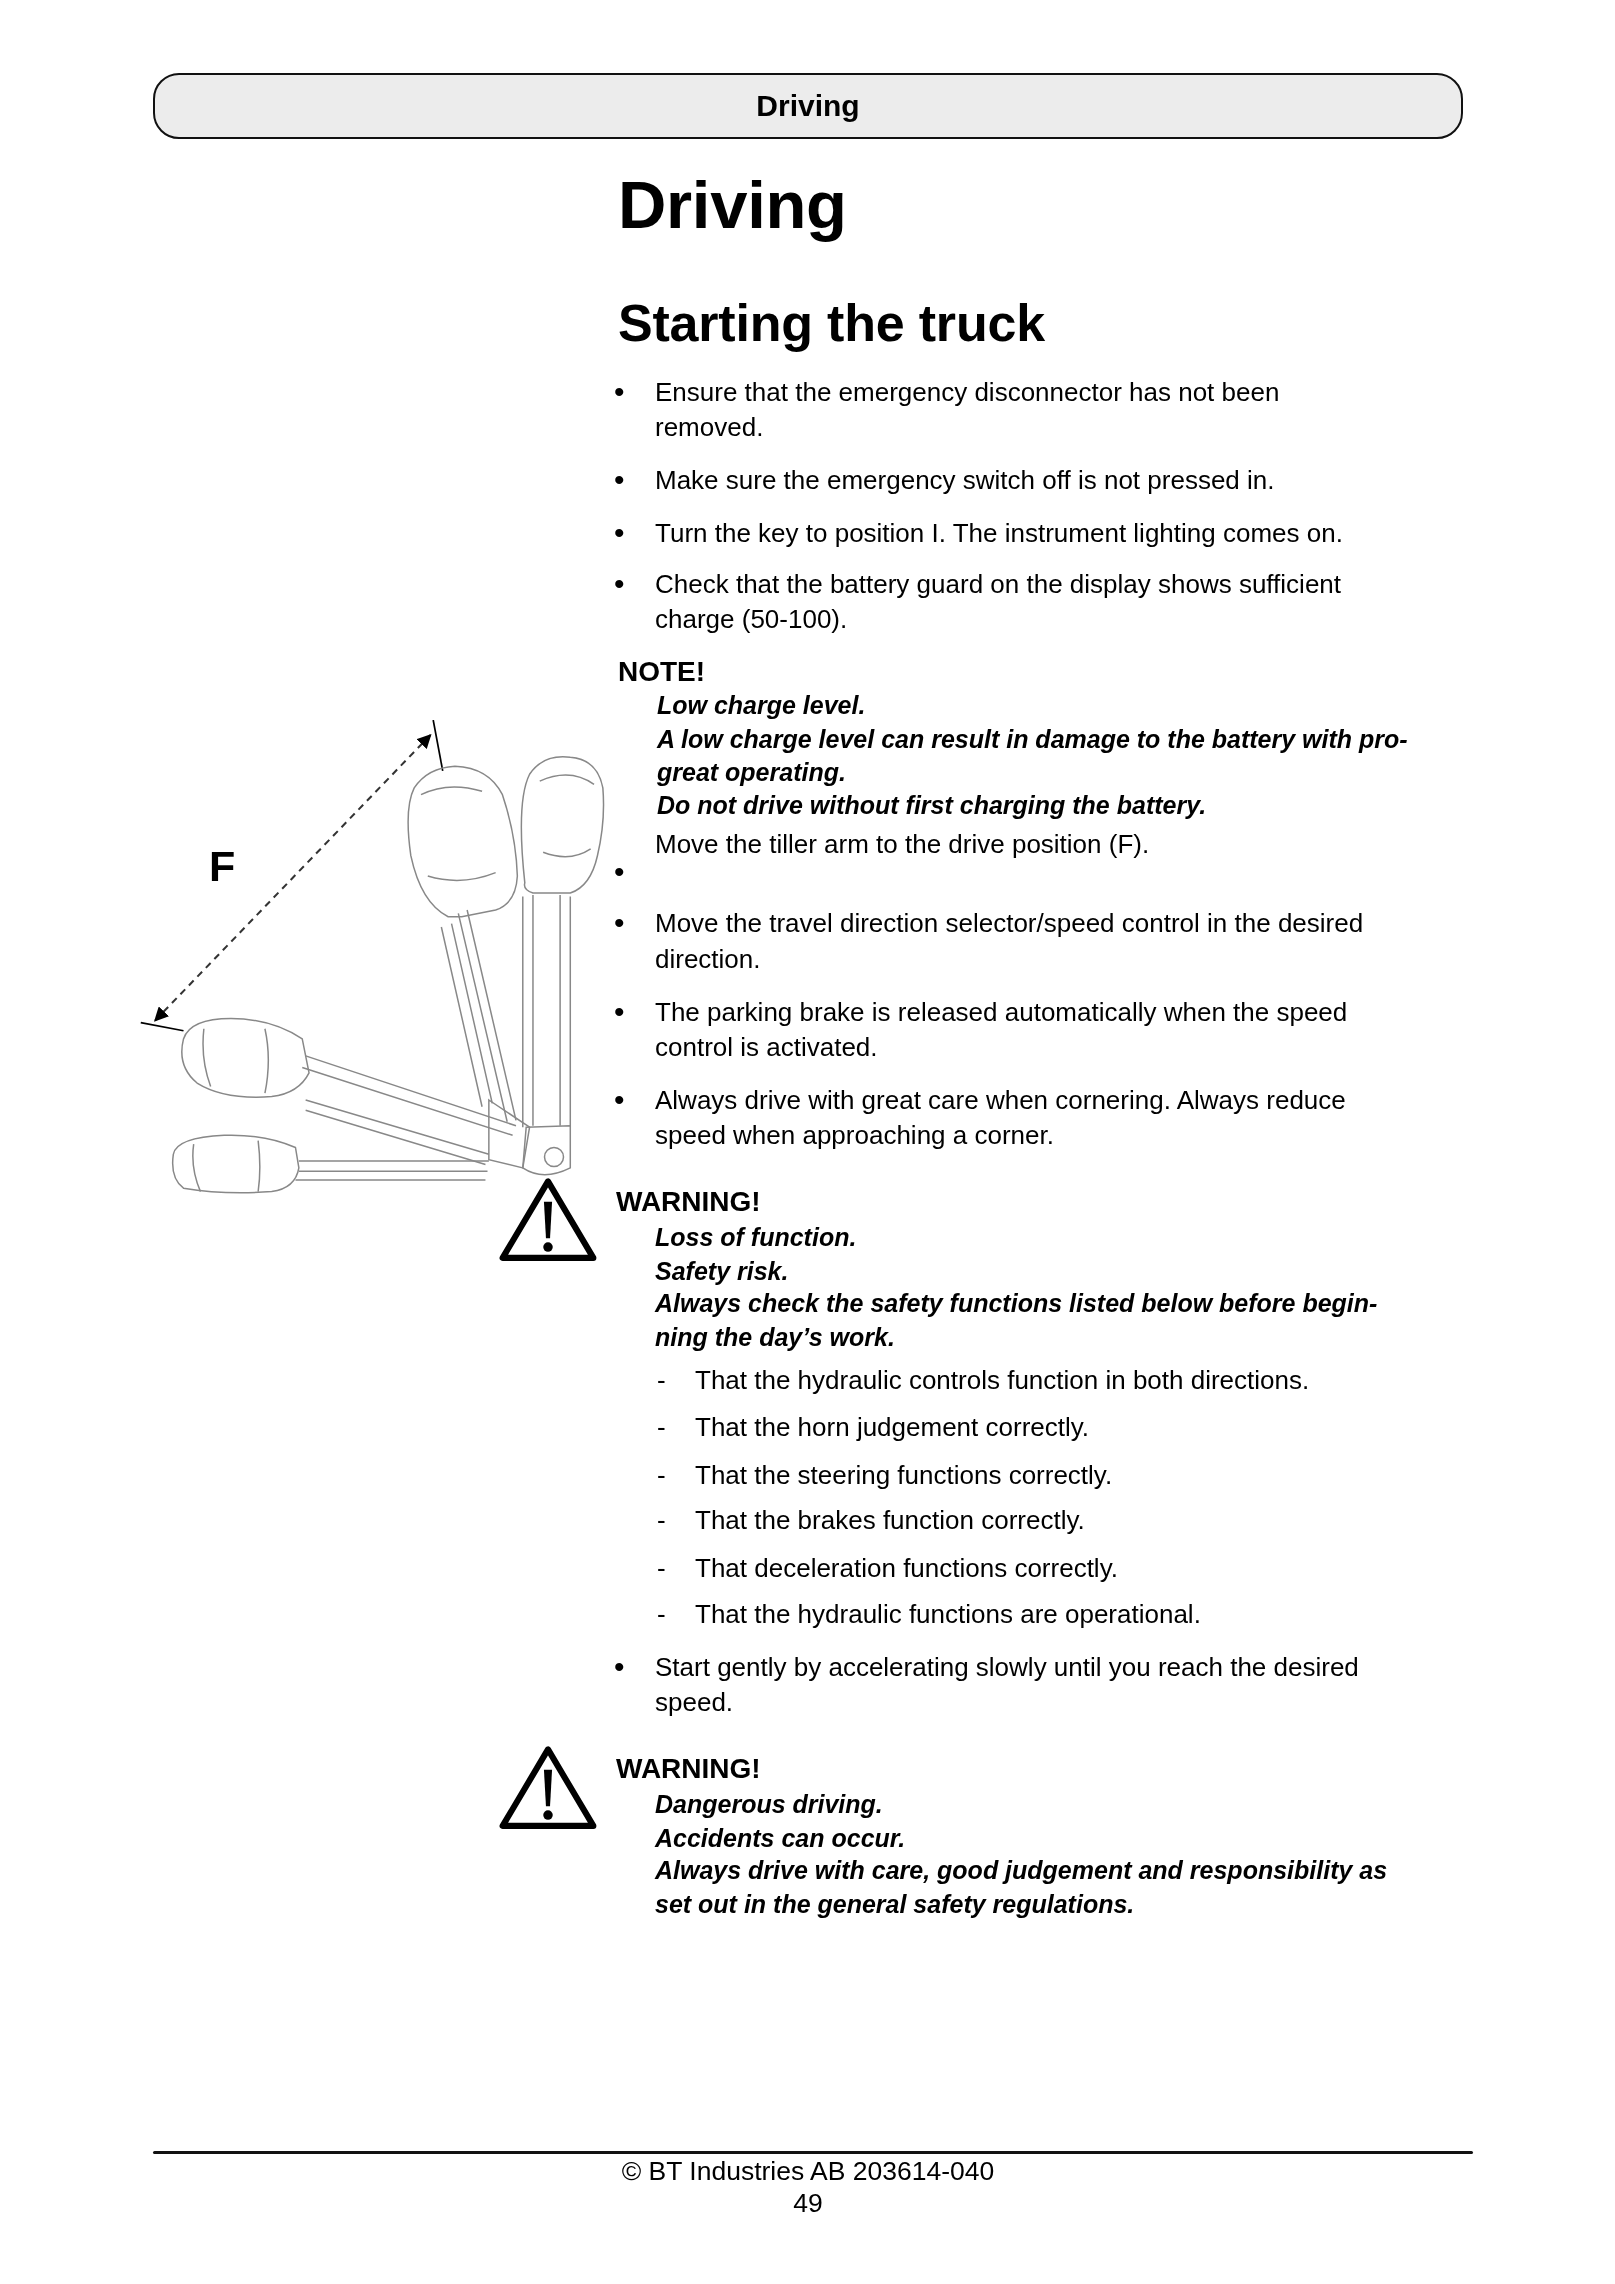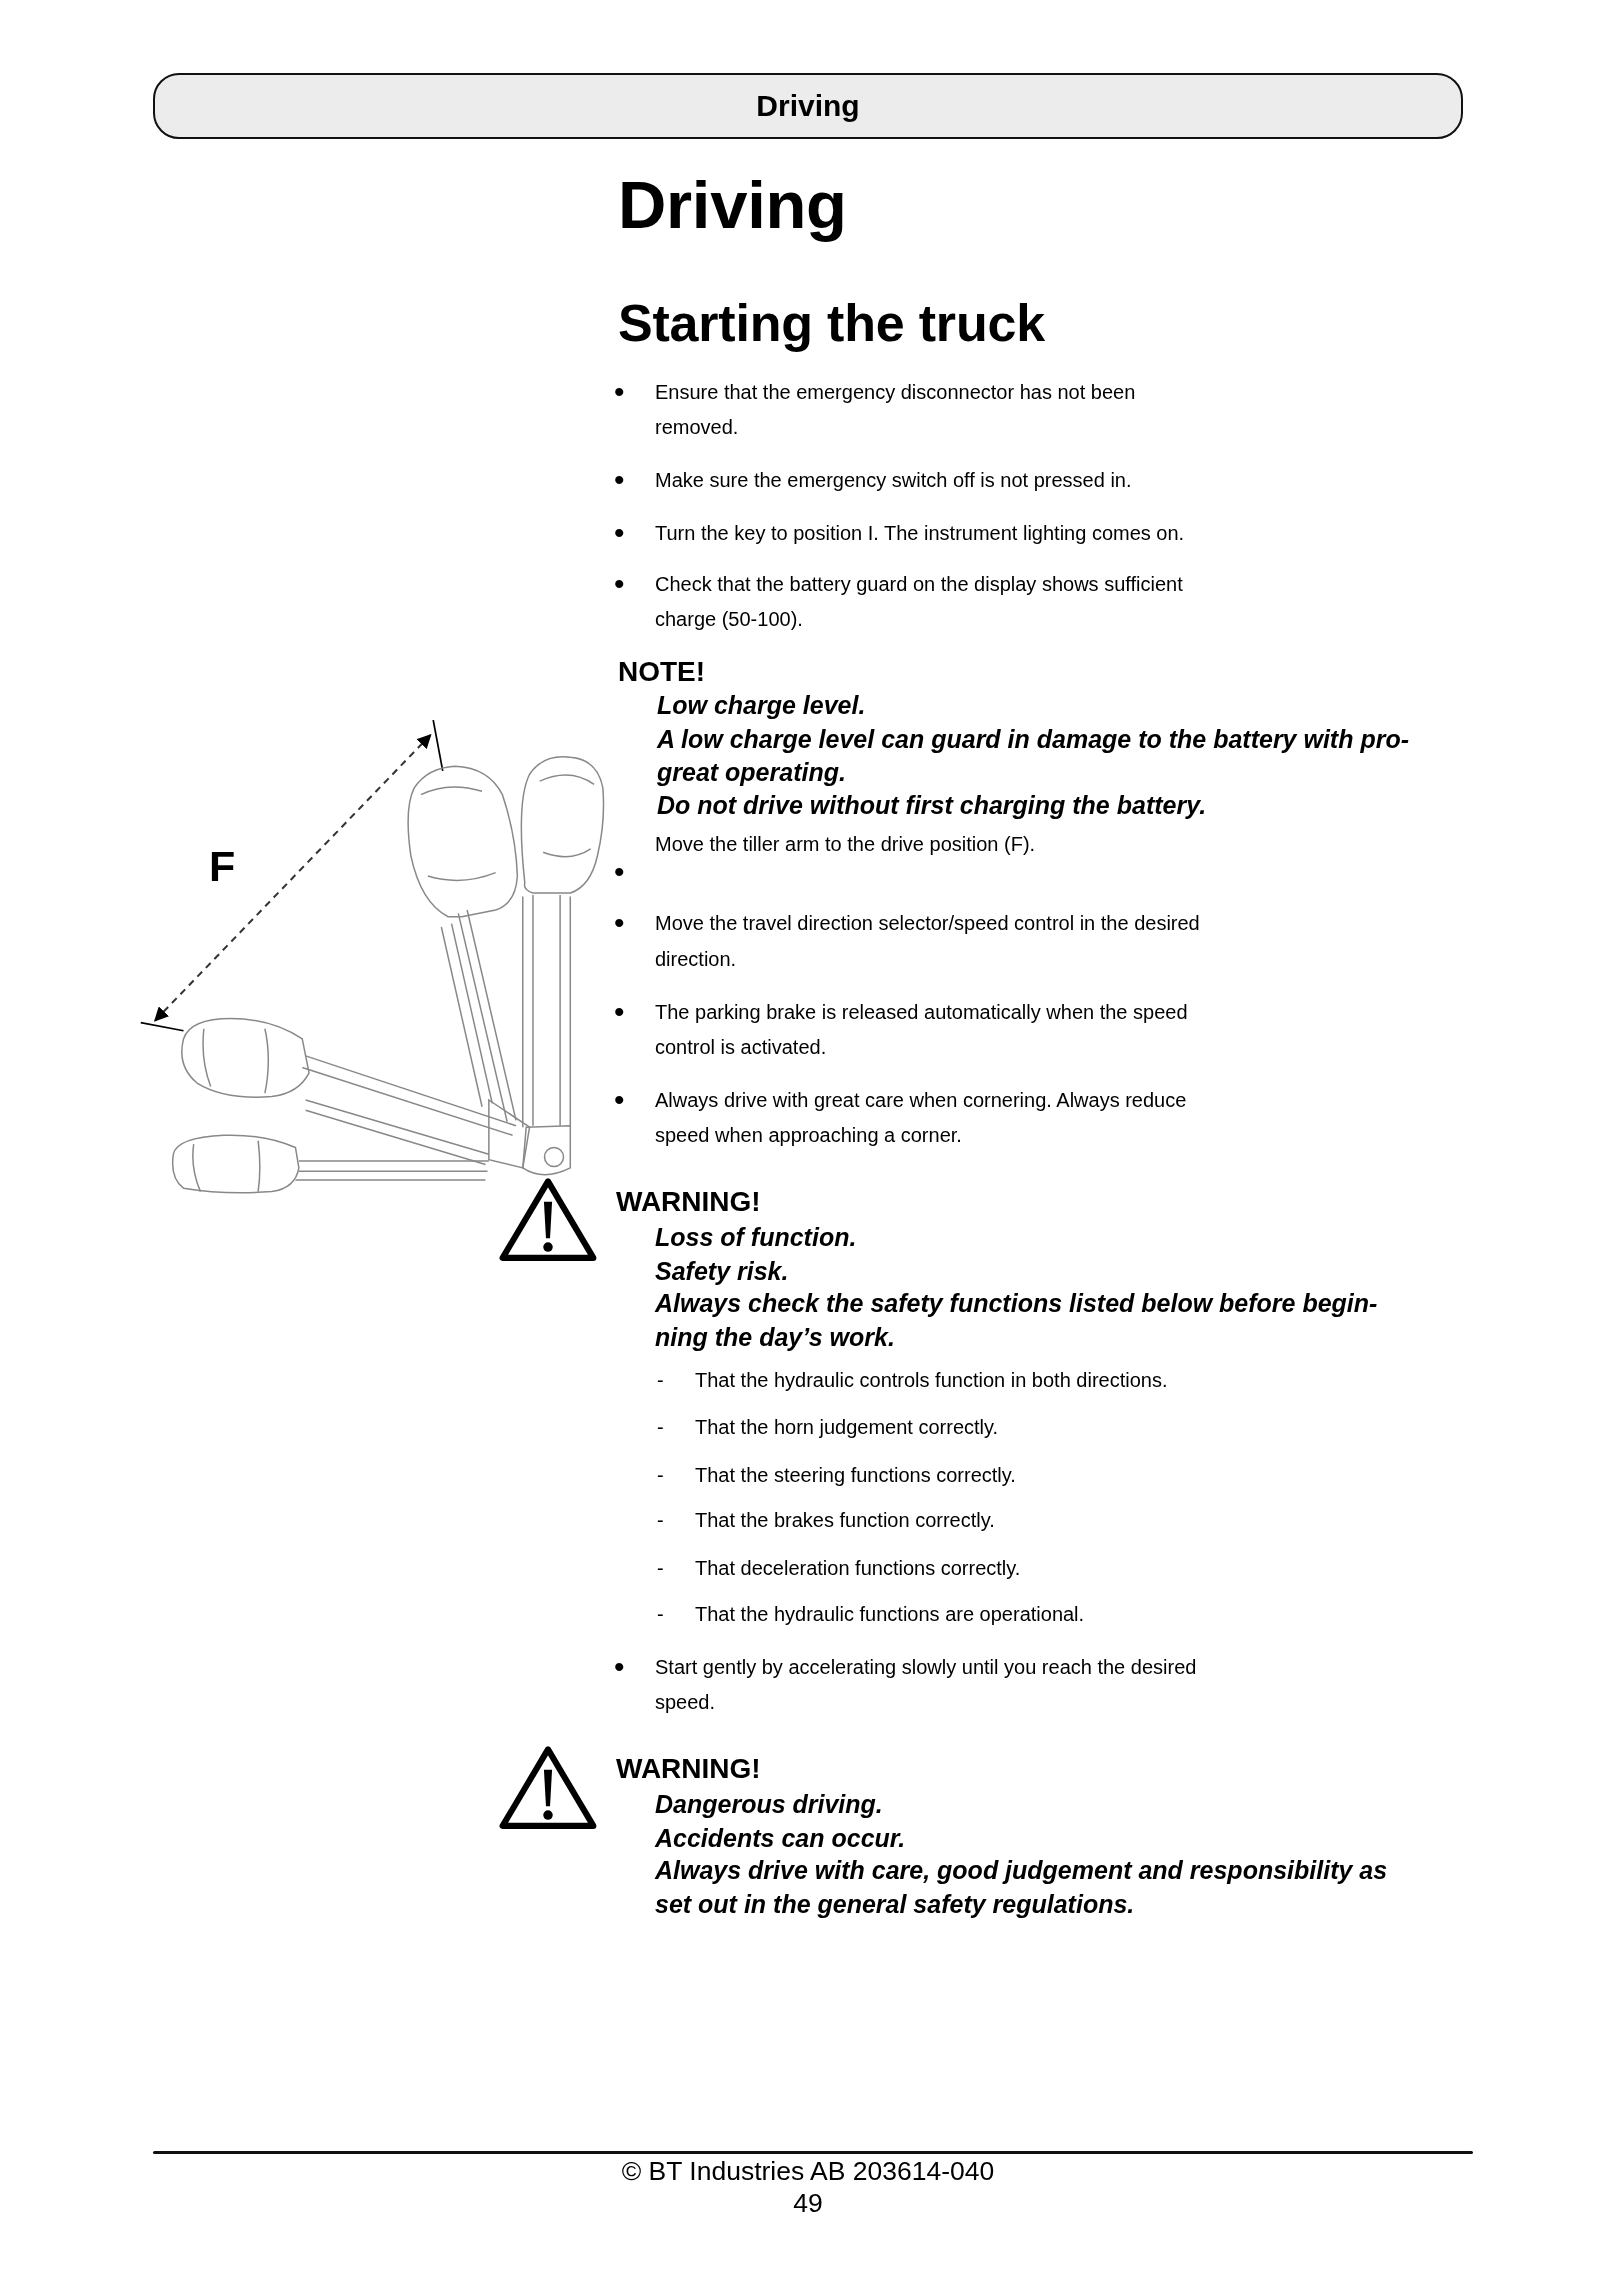--- a/index.html
+++ b/index.html
@@ -5,21 +5,21 @@
   html, body { margin:0; padding:0; background:#ffffff; }
   body { width:1616px; height:2284px; position:relative; overflow:hidden;
          font-family:"Liberation Sans", sans-serif; color:#000; }
   .abs { position:absolute;border-radius:26px; }
   .header-box { left:153px; top:73px; width:1306px; height:62px;
     background:#ececec; border:2px solid #111; box-sizing:content-box;
     display:flex; align-items:center; justify-content:center; }
   .header-box span { font-weight:bold; font-size:30px; }
   .h1 { left:618px; top:171px; font-size:67px; font-weight:bold; line-height:1; letter-spacing:-0.3px; }
   .h2 { left:618px; top:297px; font-size:52px; font-weight:bold; line-height:1; letter-spacing:-0.2px;text-align:right; }
-  .line { font-size:20px; line-height:34px; white-space:nowrap; }
+  .line { font-size:26px; line-height:34px; white-space:nowrap; }
   .bullet-dot { font-size:30px; line-height:34px; }
   .label-bold { font-size:28px; font-weight:bold; line-height:34px; }
   .italic { font-size:25px; font-weight:bold; font-style:italic; line-height:33px; white-space:nowrap; }
   .footer-rule { left:153px; top:2151px; width:1320px; height:3.4px; background:#111; }
   .footer-text { left:0; width:1616px; text-align:center; font-size:26.5px; line-height:31px; }
   .f-label { left:209px; top:845px; font-size:43px; font-weight:bold; line-height:1; }
   svg { position:absolute; }
 </style>
 </head>
 <body>
@@ -43,21 +43,21 @@
   <span class="abs line" style="left:655px;top:516px">Turn the key to position I. The instrument lighting comes on.</span>
 
   <span class="abs bullet-dot" style="left:614px;top:567px">•</span>
   <span class="abs line" style="left:655px;top:567px">Check that the battery guard on the display shows sufficient</span>
   <span class="abs line" style="left:655px;top:602px">charge (50-100).</span>
 </div>
 
 <div>
   <span class="abs label-bold" style="left:618px;top:655px">NOTE!</span>
   <span class="abs italic" style="left:657px;top:689px">Low charge level.</span>
-  <span class="abs italic" style="left:657px;top:723px">A low charge level can guard in damage to the battery with pro-</span>
+  <span class="abs italic" style="left:657px;top:723px">A low charge level can result in damage to the battery with pro-</span>
   <span class="abs italic" style="left:657px;top:756px">great operating.</span>
   <span class="abs italic" style="left:657px;top:789px">Do not drive without first charging the battery.</span>
 </div>
 
 <div>
   <span class="abs bullet-dot" style="left:614px;top:855px">•</span>
   <span class="abs line" style="left:655px;top:827px">Move the tiller arm to the drive position (F).</span>
 
   <span class="abs bullet-dot" style="left:614px;top:906px">•</span>
   <span class="abs line" style="left:655px;top:906px">Move the travel direction selector/speed control in the desired</span>

